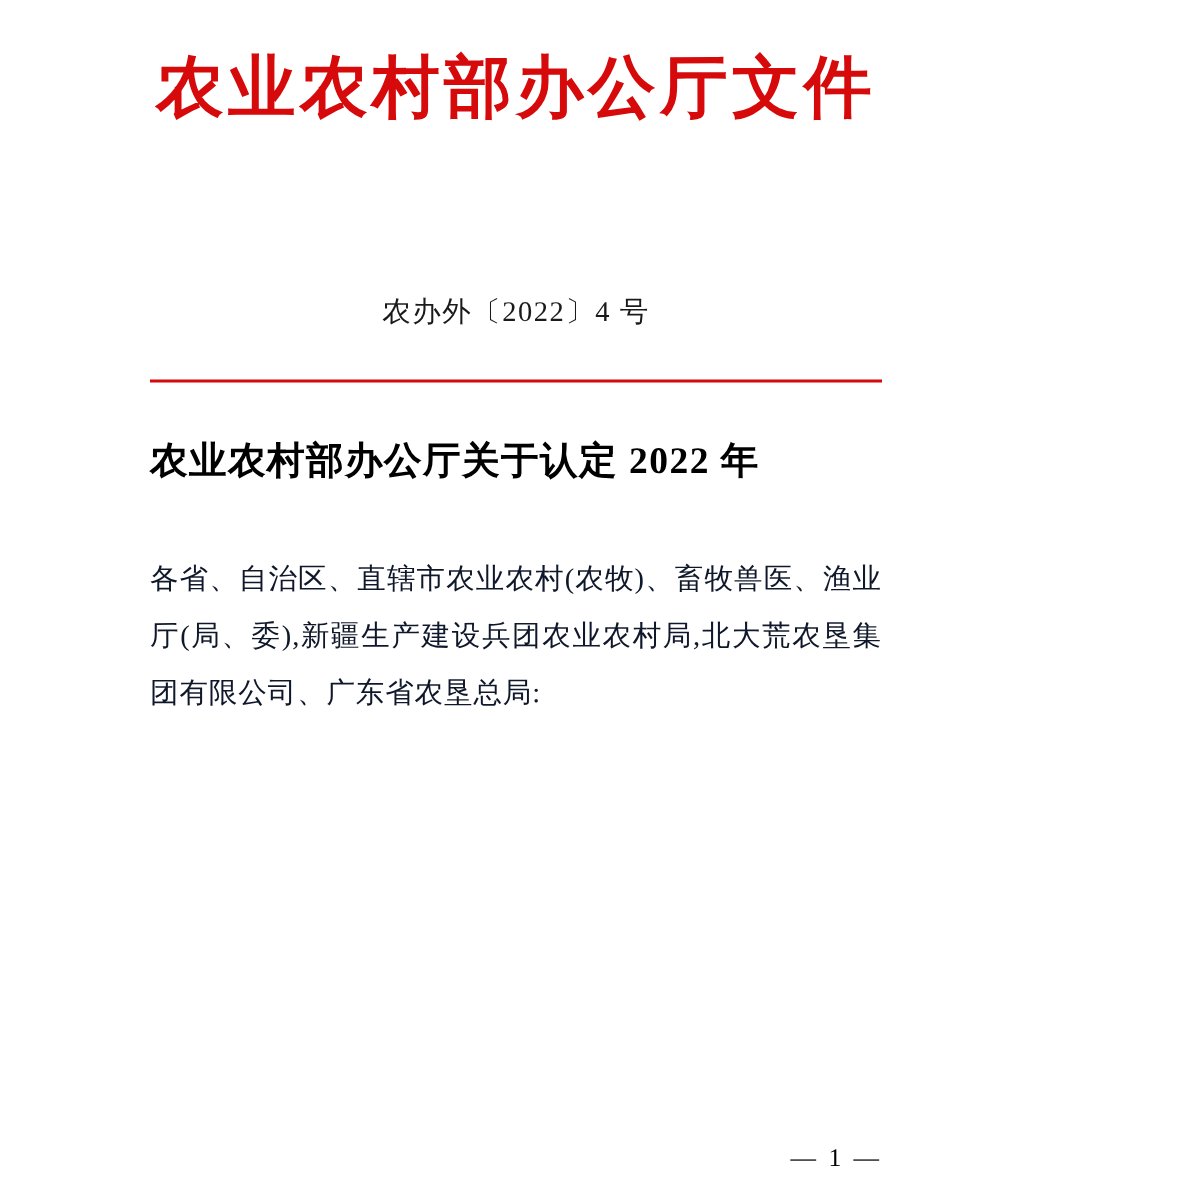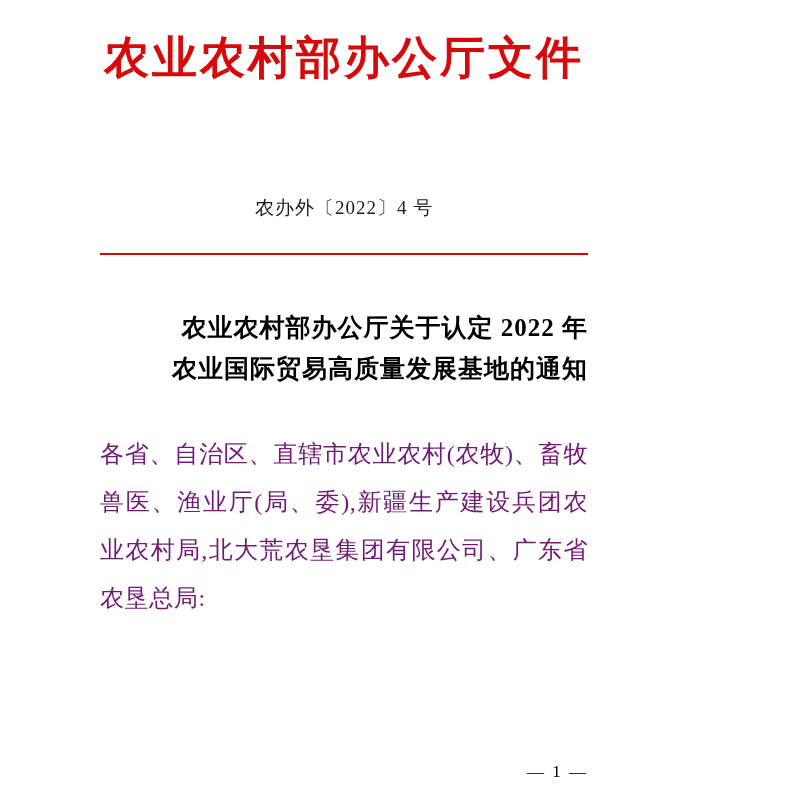--- a/index.html
+++ b/index.html
@@ -41,37 +41,37 @@
     margin-top: 112px;
     letter-spacing: 1px;
   }
   .red-rule {
     margin-top: 32px;
     height: 2.5px;
     background: #d60a0a;
     width: 100%;
   }
   .title {
-    text-align: right;
+    text-align: left;
     font-weight: bold;
     font-size: 25px;
     line-height: 1.65;
     letter-spacing: 1px;
-    margin-top: 52px;
+    margin-top: 32px;
     color: #000;
   }
   .title-line { display: block; }
   .body-text {
     margin-top: 40px;
-    font-size: 24px;
+    font-size: 19px;
     line-height: 2.0;
     letter-spacing: 0.6px;
     text-align: justify;
     text-justify: inter-ideograph;
-    color: #701a75;
+    color: #0f172a;
   }
   .para + .para { margin-top: 0; }
   .para.indent { text-indent: 2em; }
   .page-number {
     position: absolute;
     right: 100px;
     bottom: 18px;
     font-size: 17px;
     letter-spacing: 2px;
     color: #000;
@@ -83,21 +83,20 @@
 <div class="page">
 
   <div class="masthead">农业农村部办公厅文件</div>
 
   <div class="doc-number">农办外〔2022〕4 号</div>
 
   <div class="red-rule"></div>
 
   <div class="title">
     <span class="title-line">农业农村部办公厅关于认定 2022 年</span>
-    <span class="title-line">农业国际贸易高质量发展基地的通知</span>
   </div>
 
   <div class="body-text">
     <p class="para">各省、自治区、直辖市农业农村(农牧)、畜牧兽医、渔业厅(局、委),新疆生产建设兵团农业农村局,北大荒农垦集团有限公司、广东省农垦总局:</p>
   </div>
 
   <div class="page-number">— 1 —</div>
 
 </div>
 

